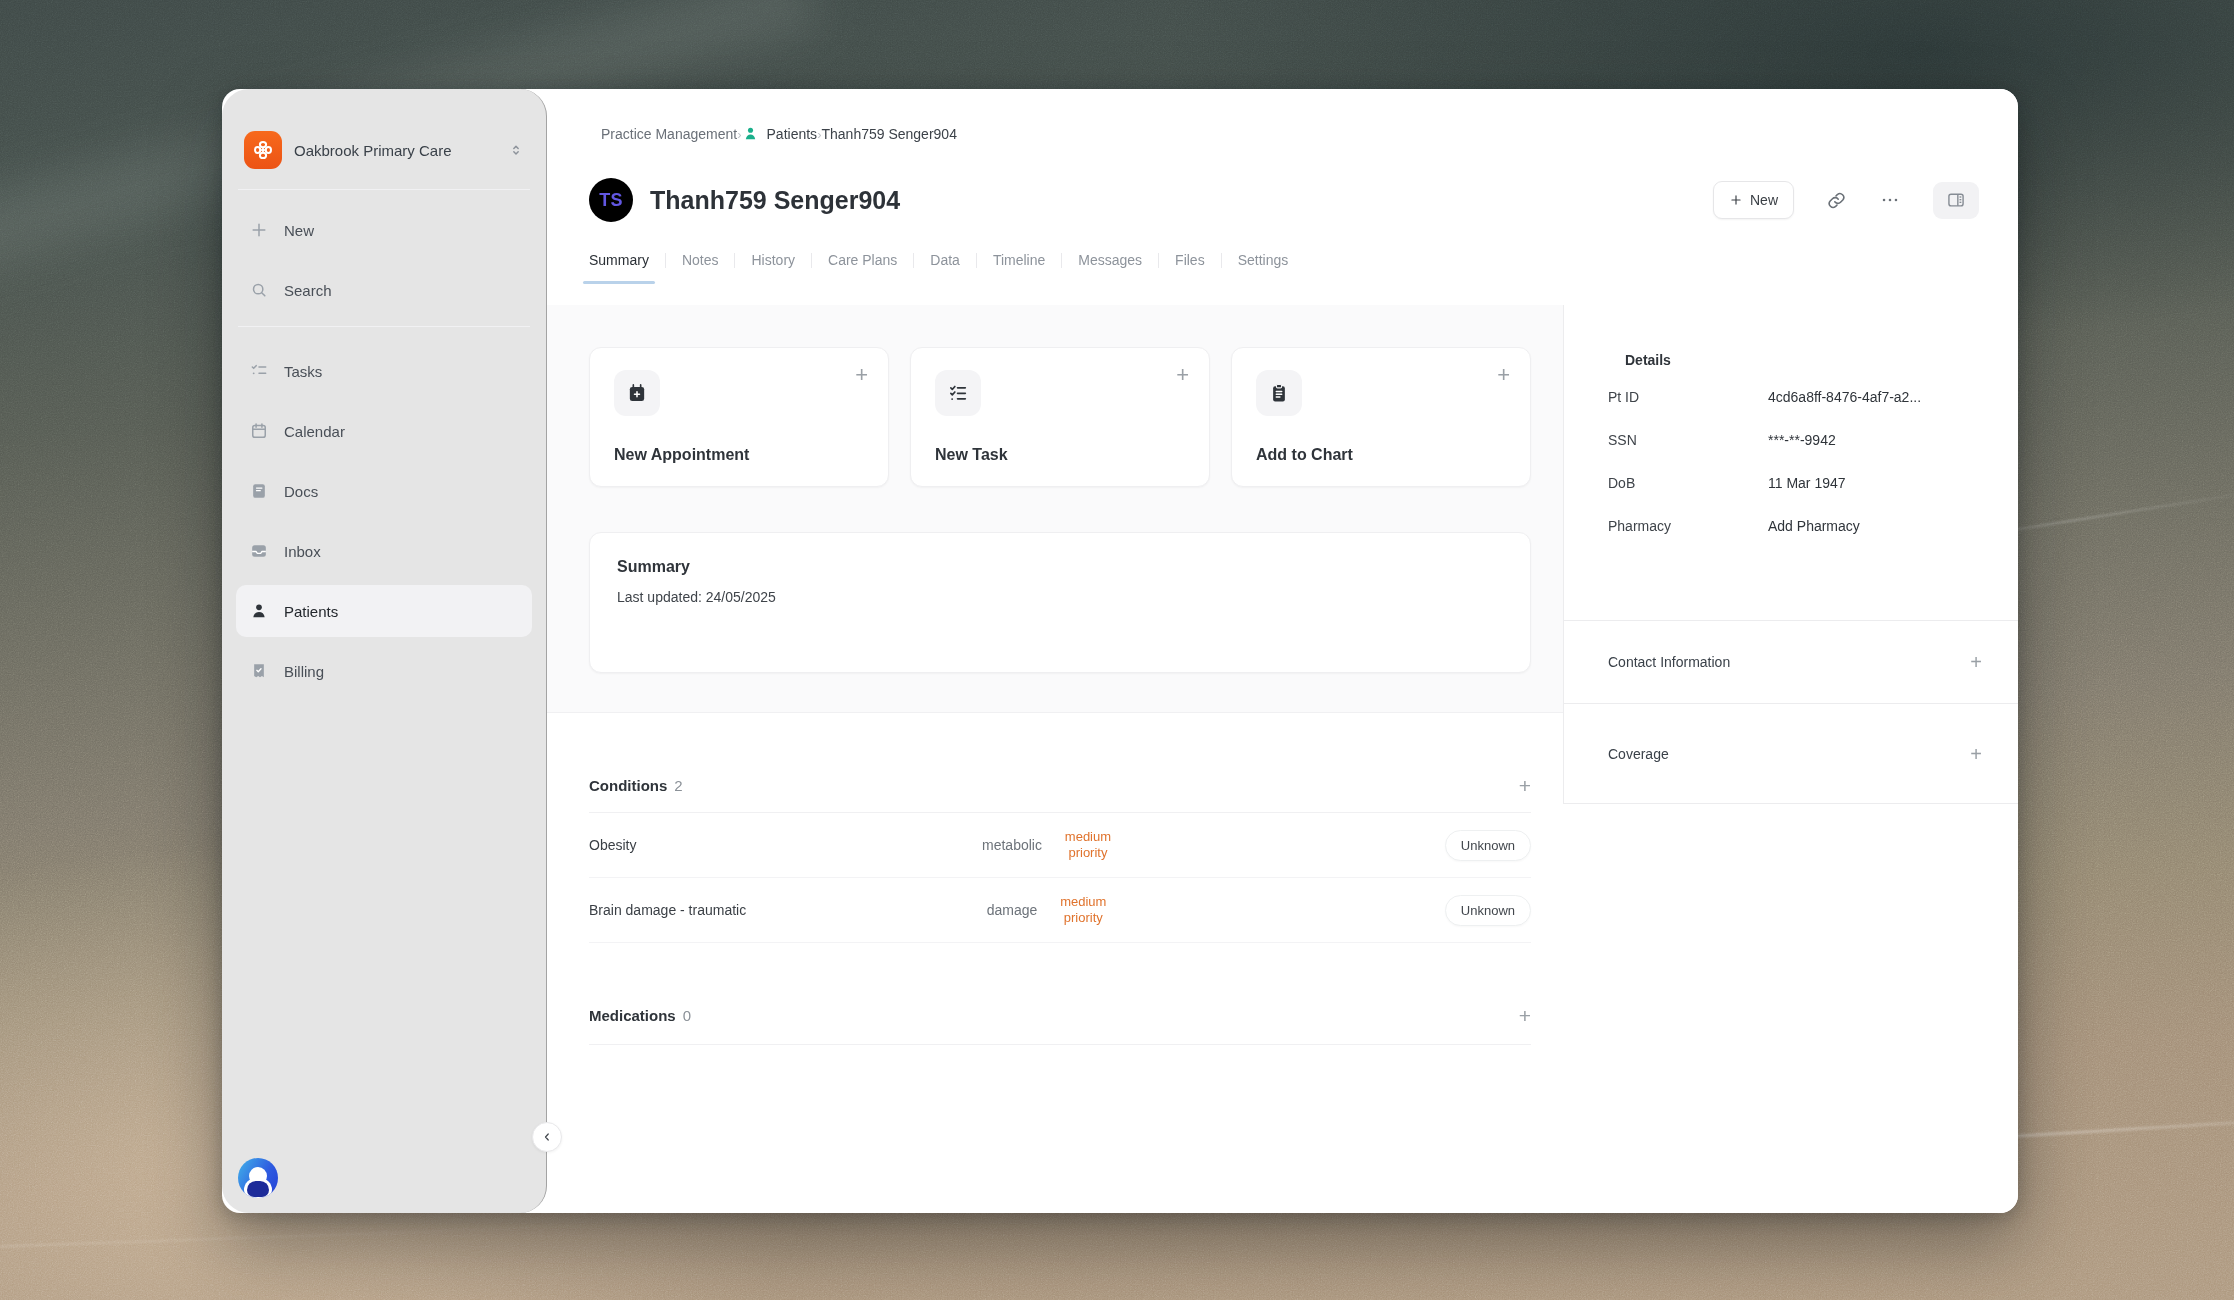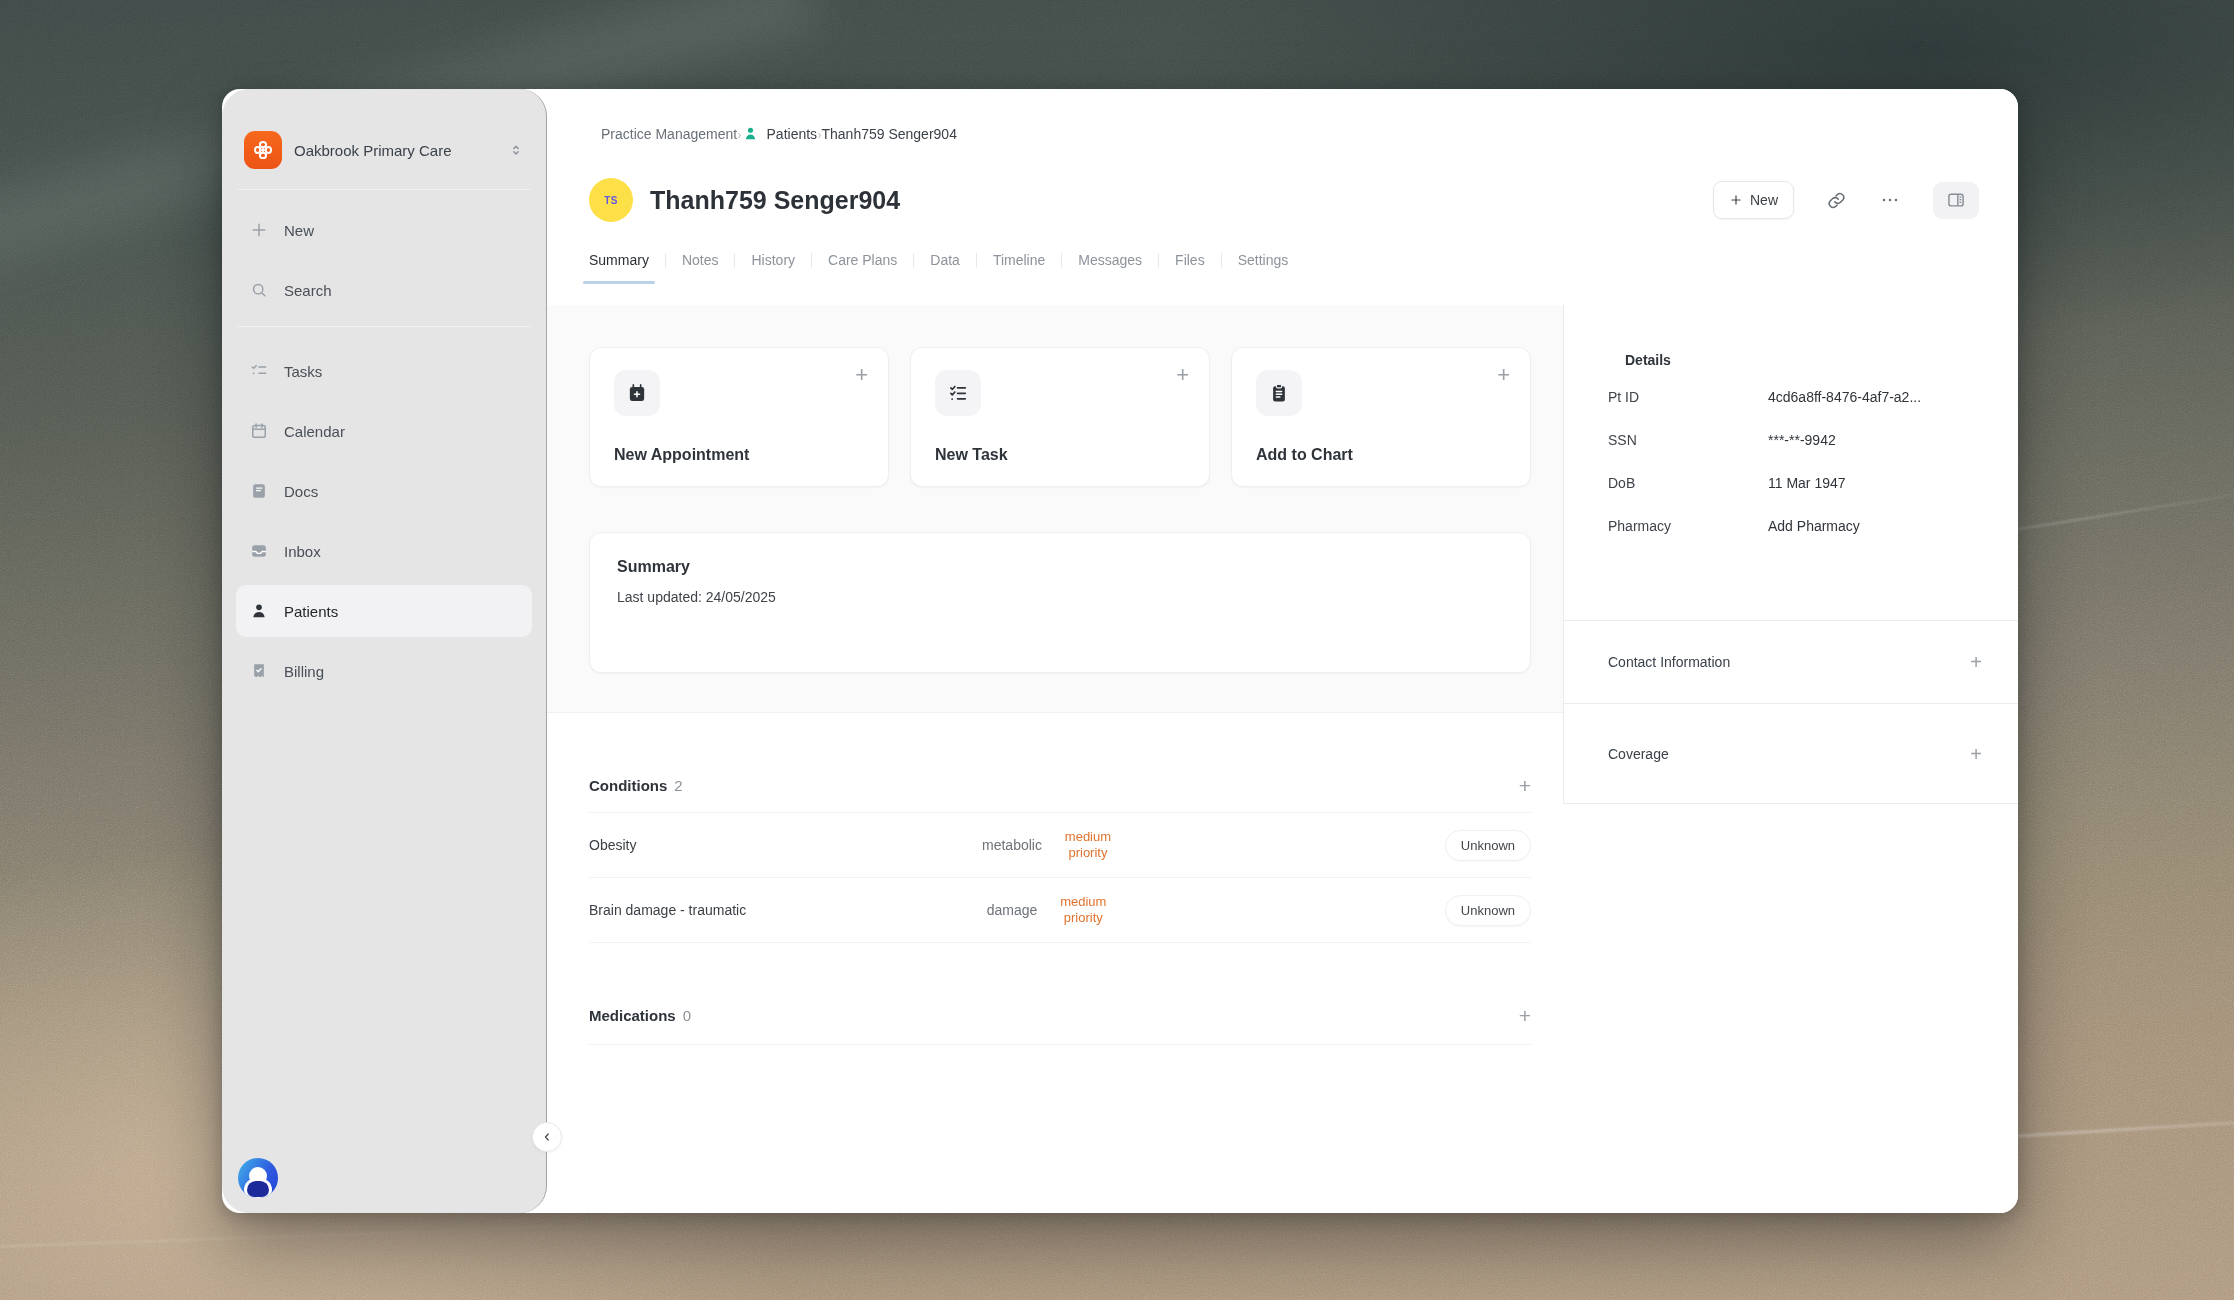--- a/index.html
+++ b/index.html
@@ -80,22 +80,22 @@
   .main-header { height:216px; flex:0 0 216px; background:#fff; position:relative; }
 
   .breadcrumb { display:flex; align-items:flex-end; gap:0; padding:36px 30px 0 54px; font-size:14px; }
   .crumb-root { color:#6a7078; cursor:pointer; }
   .crumb { color:#3c4249; cursor:pointer; }
   .crumb-sep { color:#c2c6cb; font-size:13px; }
   .crumb-patients { display:flex; align-items:center; gap:8px; }
 
   .title-row { display:flex; align-items:center; padding:36px 39px 0 42px; }
   .patient-avatar {
-    width:44px; height:44px; border-radius:50%; background:#fde047; color:#6257e2;
-    font-size:10px; font-weight:bold; display:flex; align-items:center; justify-content:center; letter-spacing:.3px;
+    width:44px; height:44px; border-radius:50%; background:#000000; color:#6257e2;
+    font-size:18px; font-weight:bold; display:flex; align-items:center; justify-content:center; letter-spacing:.3px;
   }
   .page-title { font-size:25px; font-weight:600; color:#2d3238; margin-left:17px; flex:1 1 auto; white-space:nowrap; overflow:hidden; }
   .header-controls { display:flex; align-items:center; gap:32px; }
   .btn-new {
     display:flex; align-items:center; gap:7px; height:38px; padding:0 15px;
     background:#fff; border:1px solid #e6e6e8; border-radius:9px; box-shadow:0 1px 2px rgba(0,0,0,.05);
     font-size:14px; color:#3a3f45; cursor:pointer; font-family:inherit;
   }
   .icon-btn { background:none; border:none; color:#6a7077; cursor:pointer; display:flex; align-items:center; padding:0; }
   .panel-toggle {

